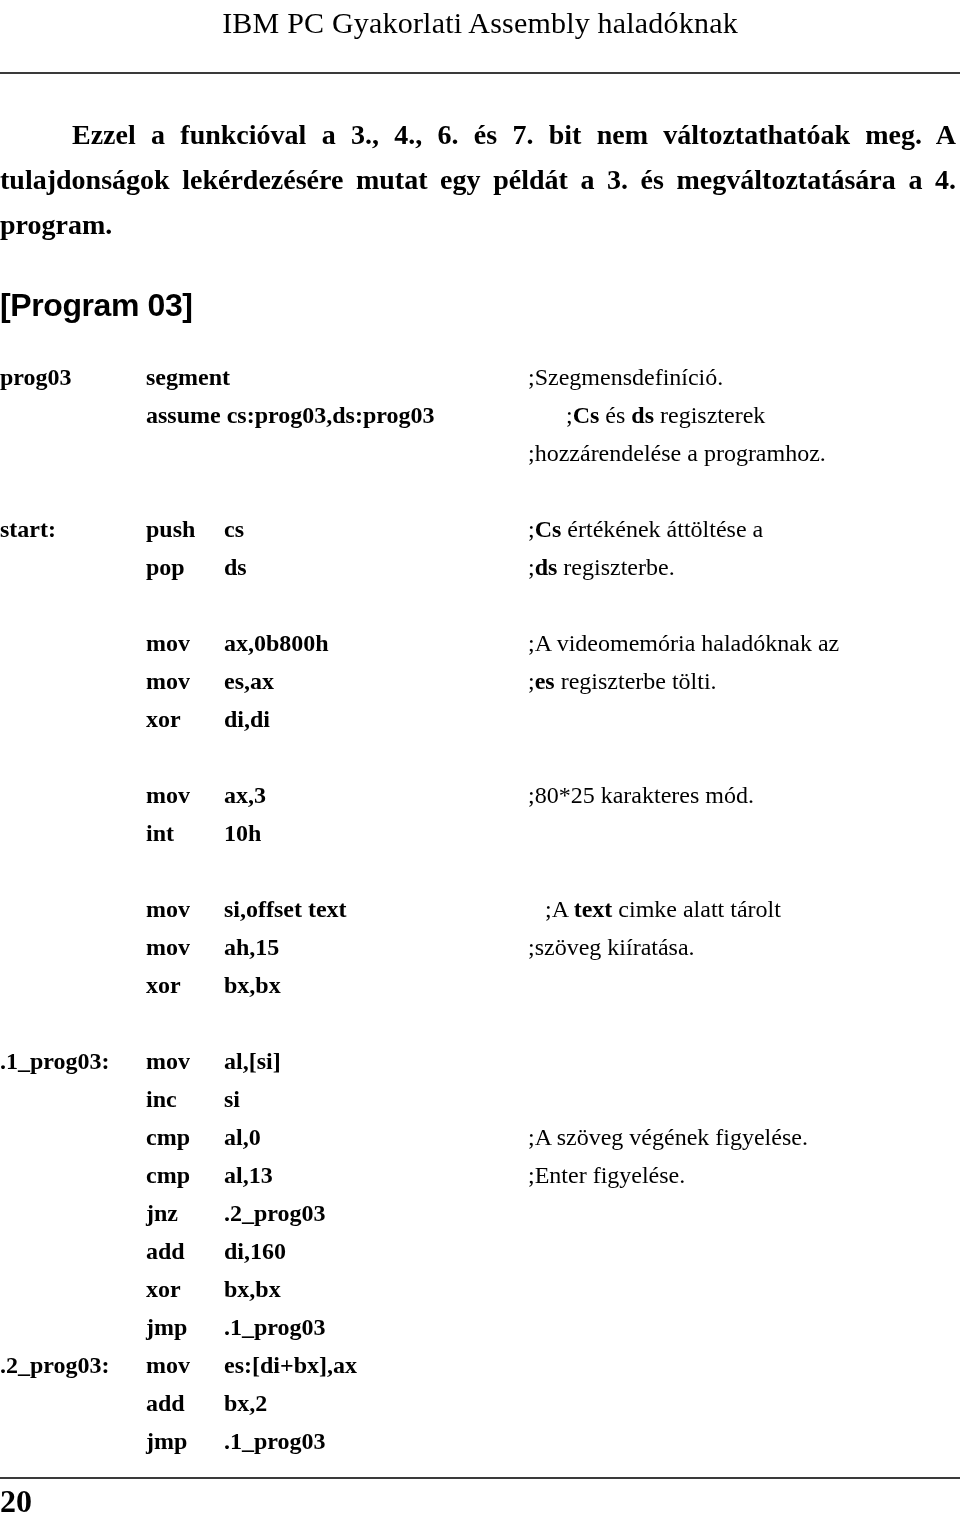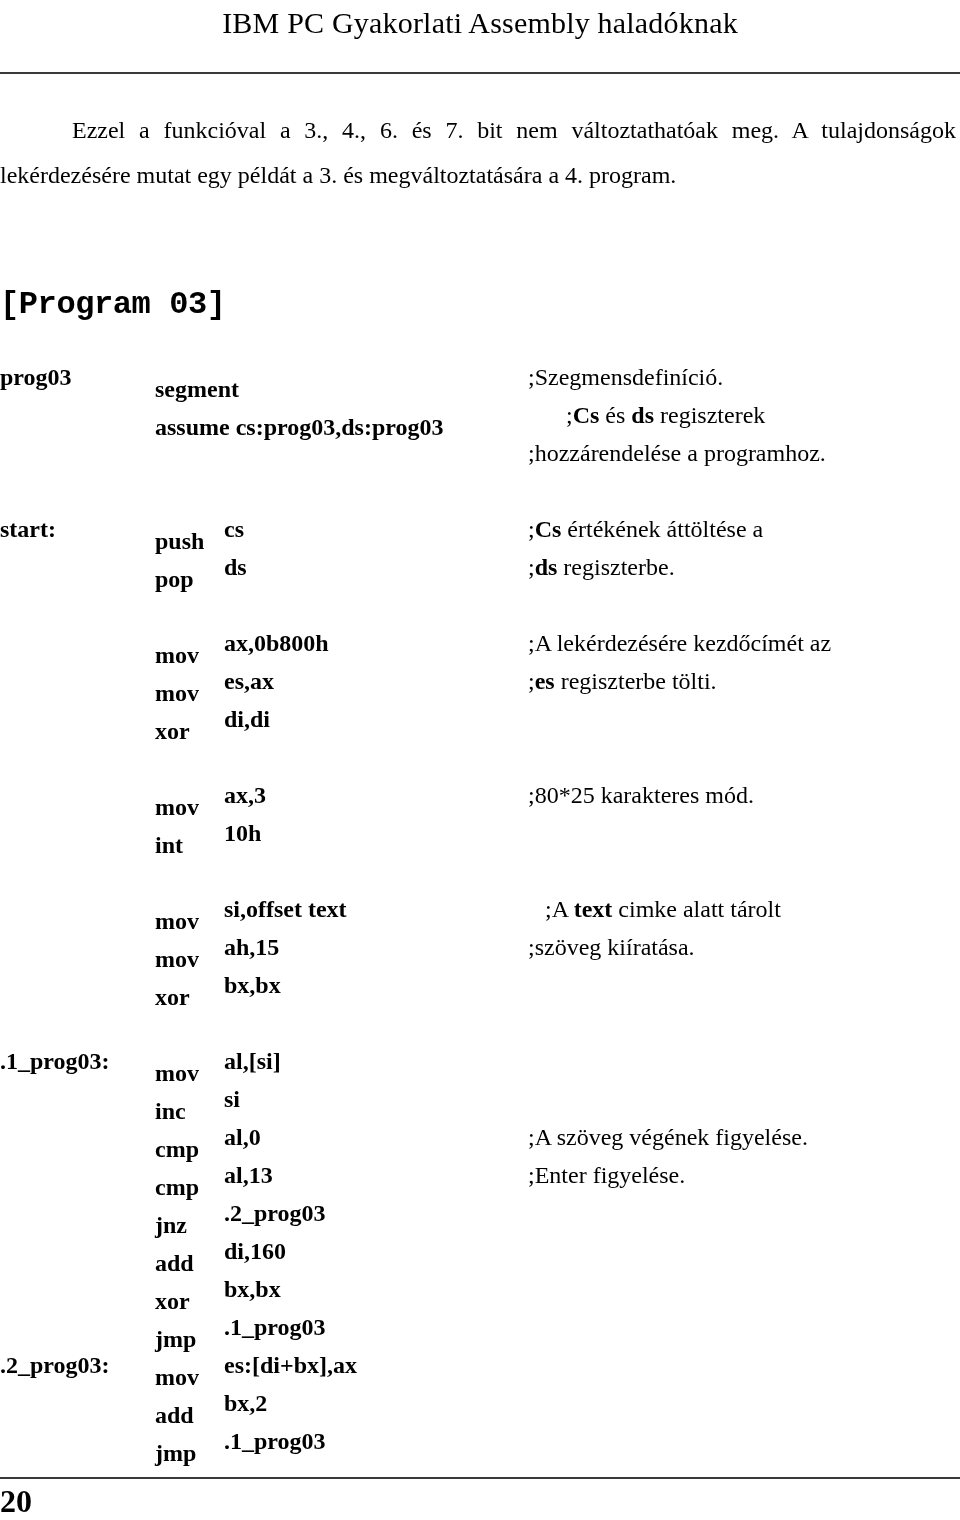--- a/index.html
+++ b/index.html
@@ -47,33 +47,33 @@
   }
   .rule-top  { top: 72px; }
   .rule-bottom { top: 1477px; }
 
   
   .intro {
     position: absolute;
     top: 84px;
     left: 0;
     width: 956px;
-    font-size: 24px;
+    font-size: 28px;
     line-height: 45px;
     text-align: justify;
     text-indent: 72px;
-    font-weight: 400;
+    font-weight: 700;
   }
 
   
   .section-heading {
     position: absolute;
     top: 258px;
     left: 0;
-    font-family: Liberation Mono, monospace;
+    font-family: Liberation Sans, sans-serif;
     font-size: 32px;
     line-height: 40px;
     font-weight: 700;
     letter-spacing: -0.4px;
   }
 
   
   .listing {
     position: absolute;
     top: 358px;
@@ -90,24 +90,23 @@
   .code-line.gap { height: 76px; }
 
   .col-label {
     position: absolute;
     left: 0;
     top: 0;
     font-weight: 700;
   }
   .col-mnem {
     position: absolute;
-    left: 155px;
-    top: 0;
-    font-weight: 700;
-    margin-top: 12px;
+    left: 146px;
+    top: 0;
+    font-weight: 700;
   }
   .col-op {
     position: absolute;
     left: 224px;
     top: 0;
     font-weight: 700;
   }
   .col-comment {
     position: absolute;
     left: 528px;
@@ -161,21 +160,21 @@
         <span class="col-comment">;<b>Cs</b> értékének áttöltése a</span>
       </div>
       <div class="code-line gap">
         <span class="col-mnem">pop</span>
         <span class="col-op">ds</span>
         <span class="col-comment">;<b>ds</b> regiszterbe.</span>
       </div>
       <div class="code-line">
         <span class="col-mnem">mov</span>
         <span class="col-op">ax,0b800h</span>
-        <span class="col-comment">;A lekérdezésére kezdőcímét az</span>
+        <span class="col-comment">;A videomemória haladóknak az</span>
       </div>
       <div class="code-line">
         <span class="col-mnem">mov</span>
         <span class="col-op">es,ax</span>
         <span class="col-comment">;<b>es</b> regiszterbe tölti.</span>
       </div>
       <div class="code-line gap">
         <span class="col-mnem">xor</span>
         <span class="col-op">di,di</span>
       </div>

